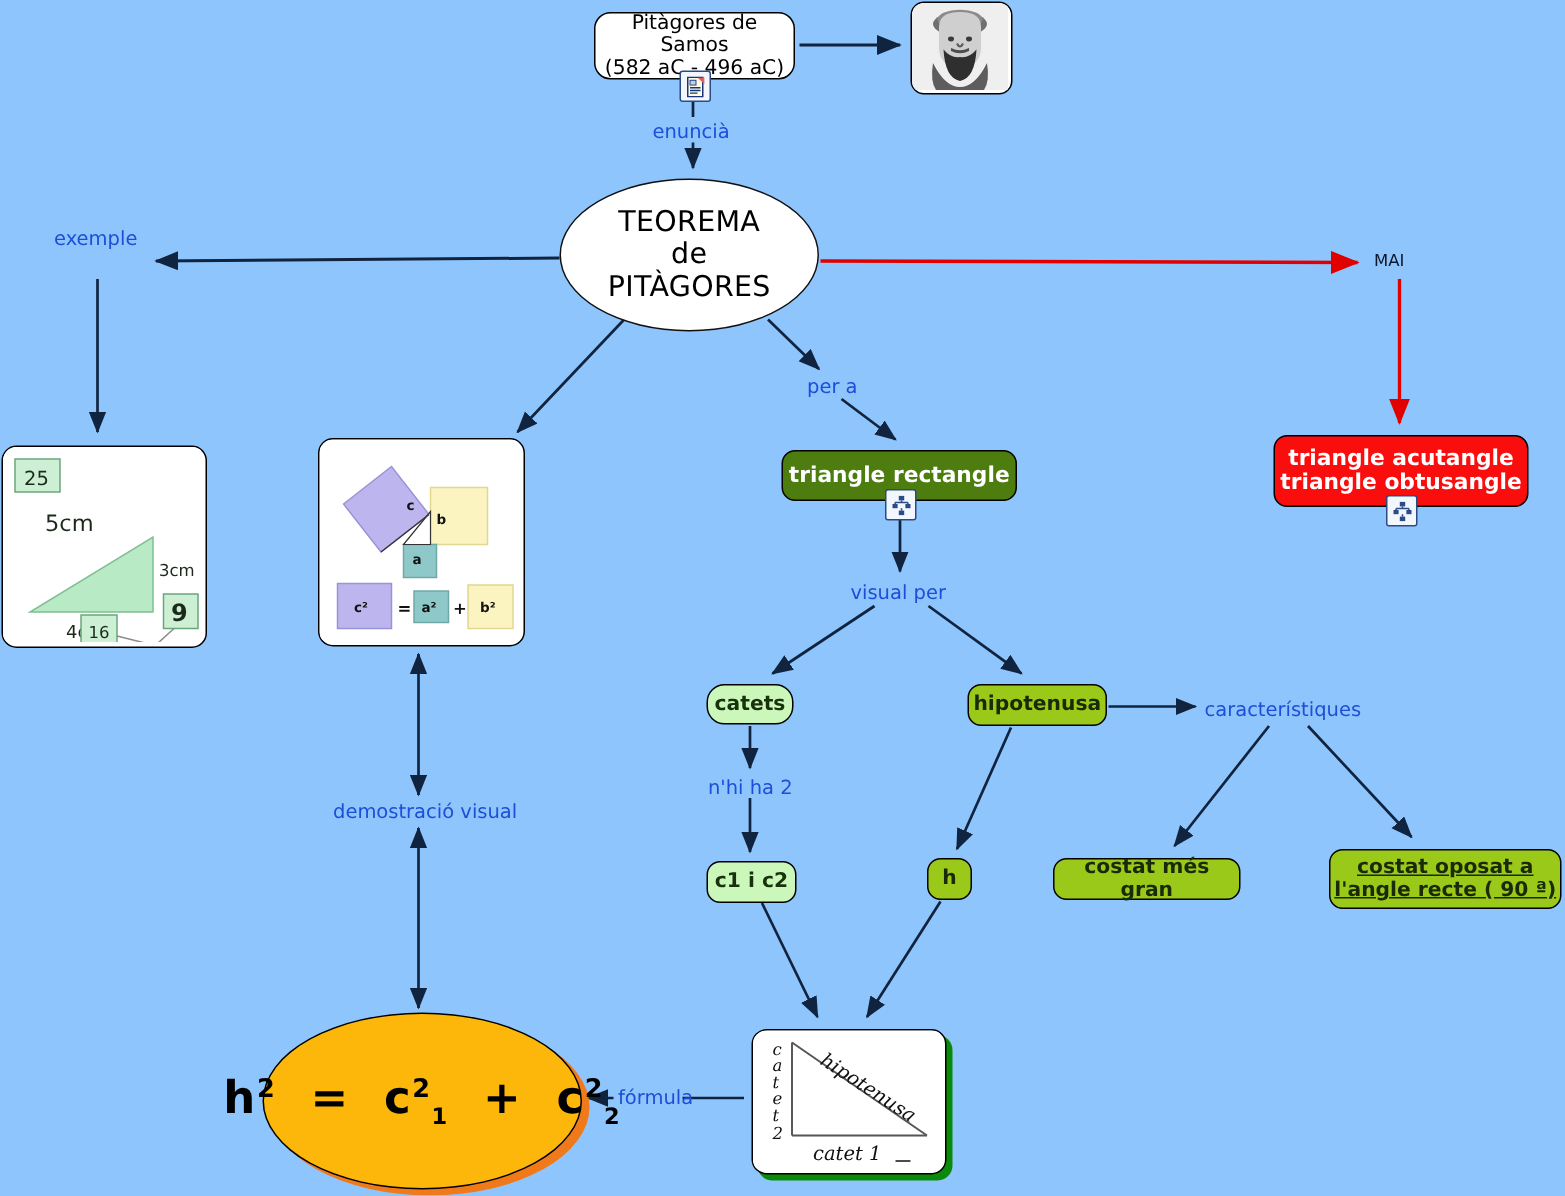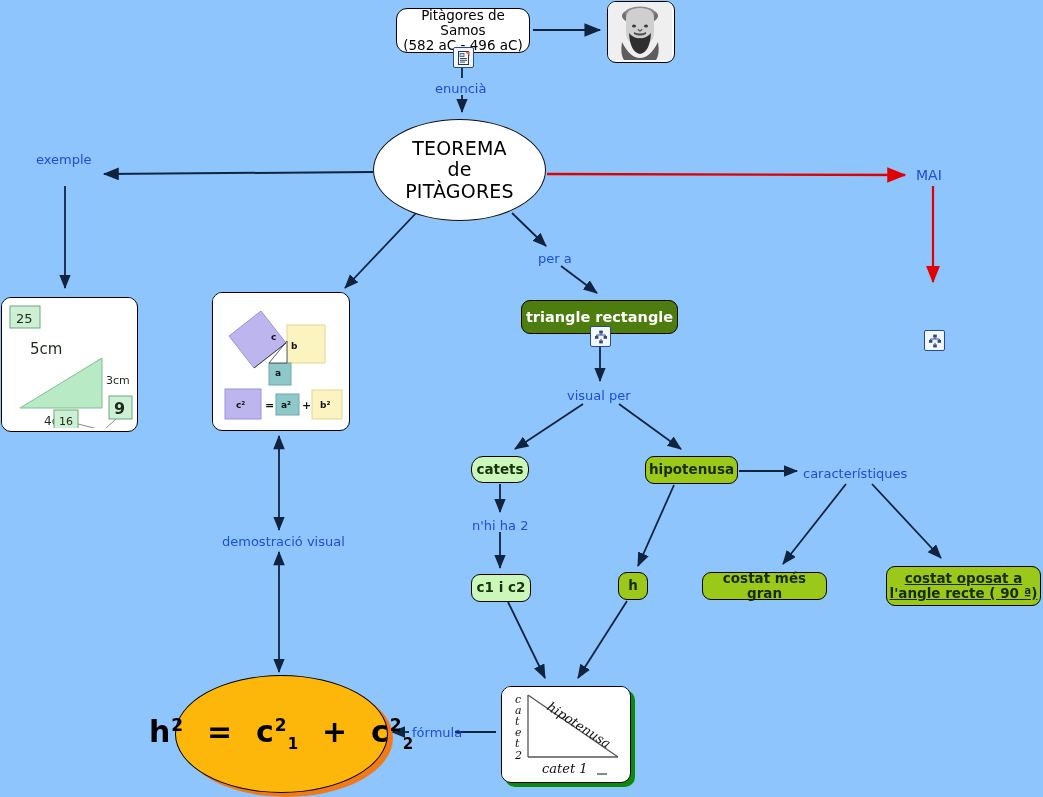--- a/index.html
+++ b/index.html
@@ -161,21 +161,21 @@
   }
   .formula-text sup { font-size: 17px; vertical-align: super; }
   .formula-text sub { font-size: 15px; vertical-align: sub; }
   
   .edge-label {
     position: absolute;
     font-size: 13px;
     color: #1d4ed8;
     white-space: nowrap;
   }
-  .edge-label.red { color: #1d4ed8; font-size: 14px; }
+  .edge-label.red { color: #0f172a; font-size: 11px; }
   
   .gadget {
     position: absolute;
     width: 19px; height: 19px;
     background: #f2f6fd;
     border: 1.2px solid #2c4a86;
     border-radius: 2px;
     display: flex;
     align-items: center;
     justify-content: center;
@@ -358,20 +358,26 @@
   <span style="position:absolute;left:0;top:0;width:0;height:0;overflow:hidden" data-name="demo-label-b">b</span>
   <span style="position:absolute;left:0;top:0;width:0;height:0;overflow:hidden" data-name="demo-label-a">a</span>
   <span style="position:absolute;left:0;top:0;width:0;height:0;overflow:hidden" data-name="demo-eq-c2">c²</span>
   <span style="position:absolute;left:0;top:0;width:0;height:0;overflow:hidden" data-name="demo-eq-a2">a²</span>
   <span style="position:absolute;left:0;top:0;width:0;height:0;overflow:hidden" data-name="demo-eq-b2">b²</span>
 
   <div class="edge-label" style="left:222px; top:534px;" data-name="edge-label-demostracio-visual">demostració visual</div>
 
   <div class="edge-label red" style="left:916px; top:167px;" data-name="edge-label-mai">MAI</div>
 
+  <div class="node pill n-red" data-name="node-triangle-acutangle-obtusangle">
+    <div>
+      <div data-name="forbidden-line1">triangle acutangle</div>
+      <div data-name="forbidden-line2">triangle obtusangle</div>
+    </div>
+  </div>
   <div class="gadget" style="left:924px; top:330px;" data-name="submap-icon">
     <svg width="14" height="14" viewBox="0 0 14 14">
       <rect x="5.2" y="0.6" width="3.6" height="3" fill="#2c4a86"></rect>
       <rect x="1" y="6" width="3.4" height="2.8" fill="#2c4a86"></rect>
       <rect x="9.6" y="6" width="3.4" height="2.8" fill="#2c4a86"></rect>
       <rect x="5.2" y="10.4" width="3.6" height="3" fill="#2c4a86"></rect>
       <line x1="7" y1="3.6" x2="7" y2="5" stroke="#2c4a86" stroke-width="1"></line>
       <line x1="2.7" y1="5" x2="11.3" y2="5" stroke="#2c4a86" stroke-width="1"></line>
       <line x1="2.7" y1="5" x2="2.7" y2="6" stroke="#2c4a86" stroke-width="1"></line>
       <line x1="11.3" y1="5" x2="11.3" y2="6" stroke="#2c4a86" stroke-width="1"></line>

